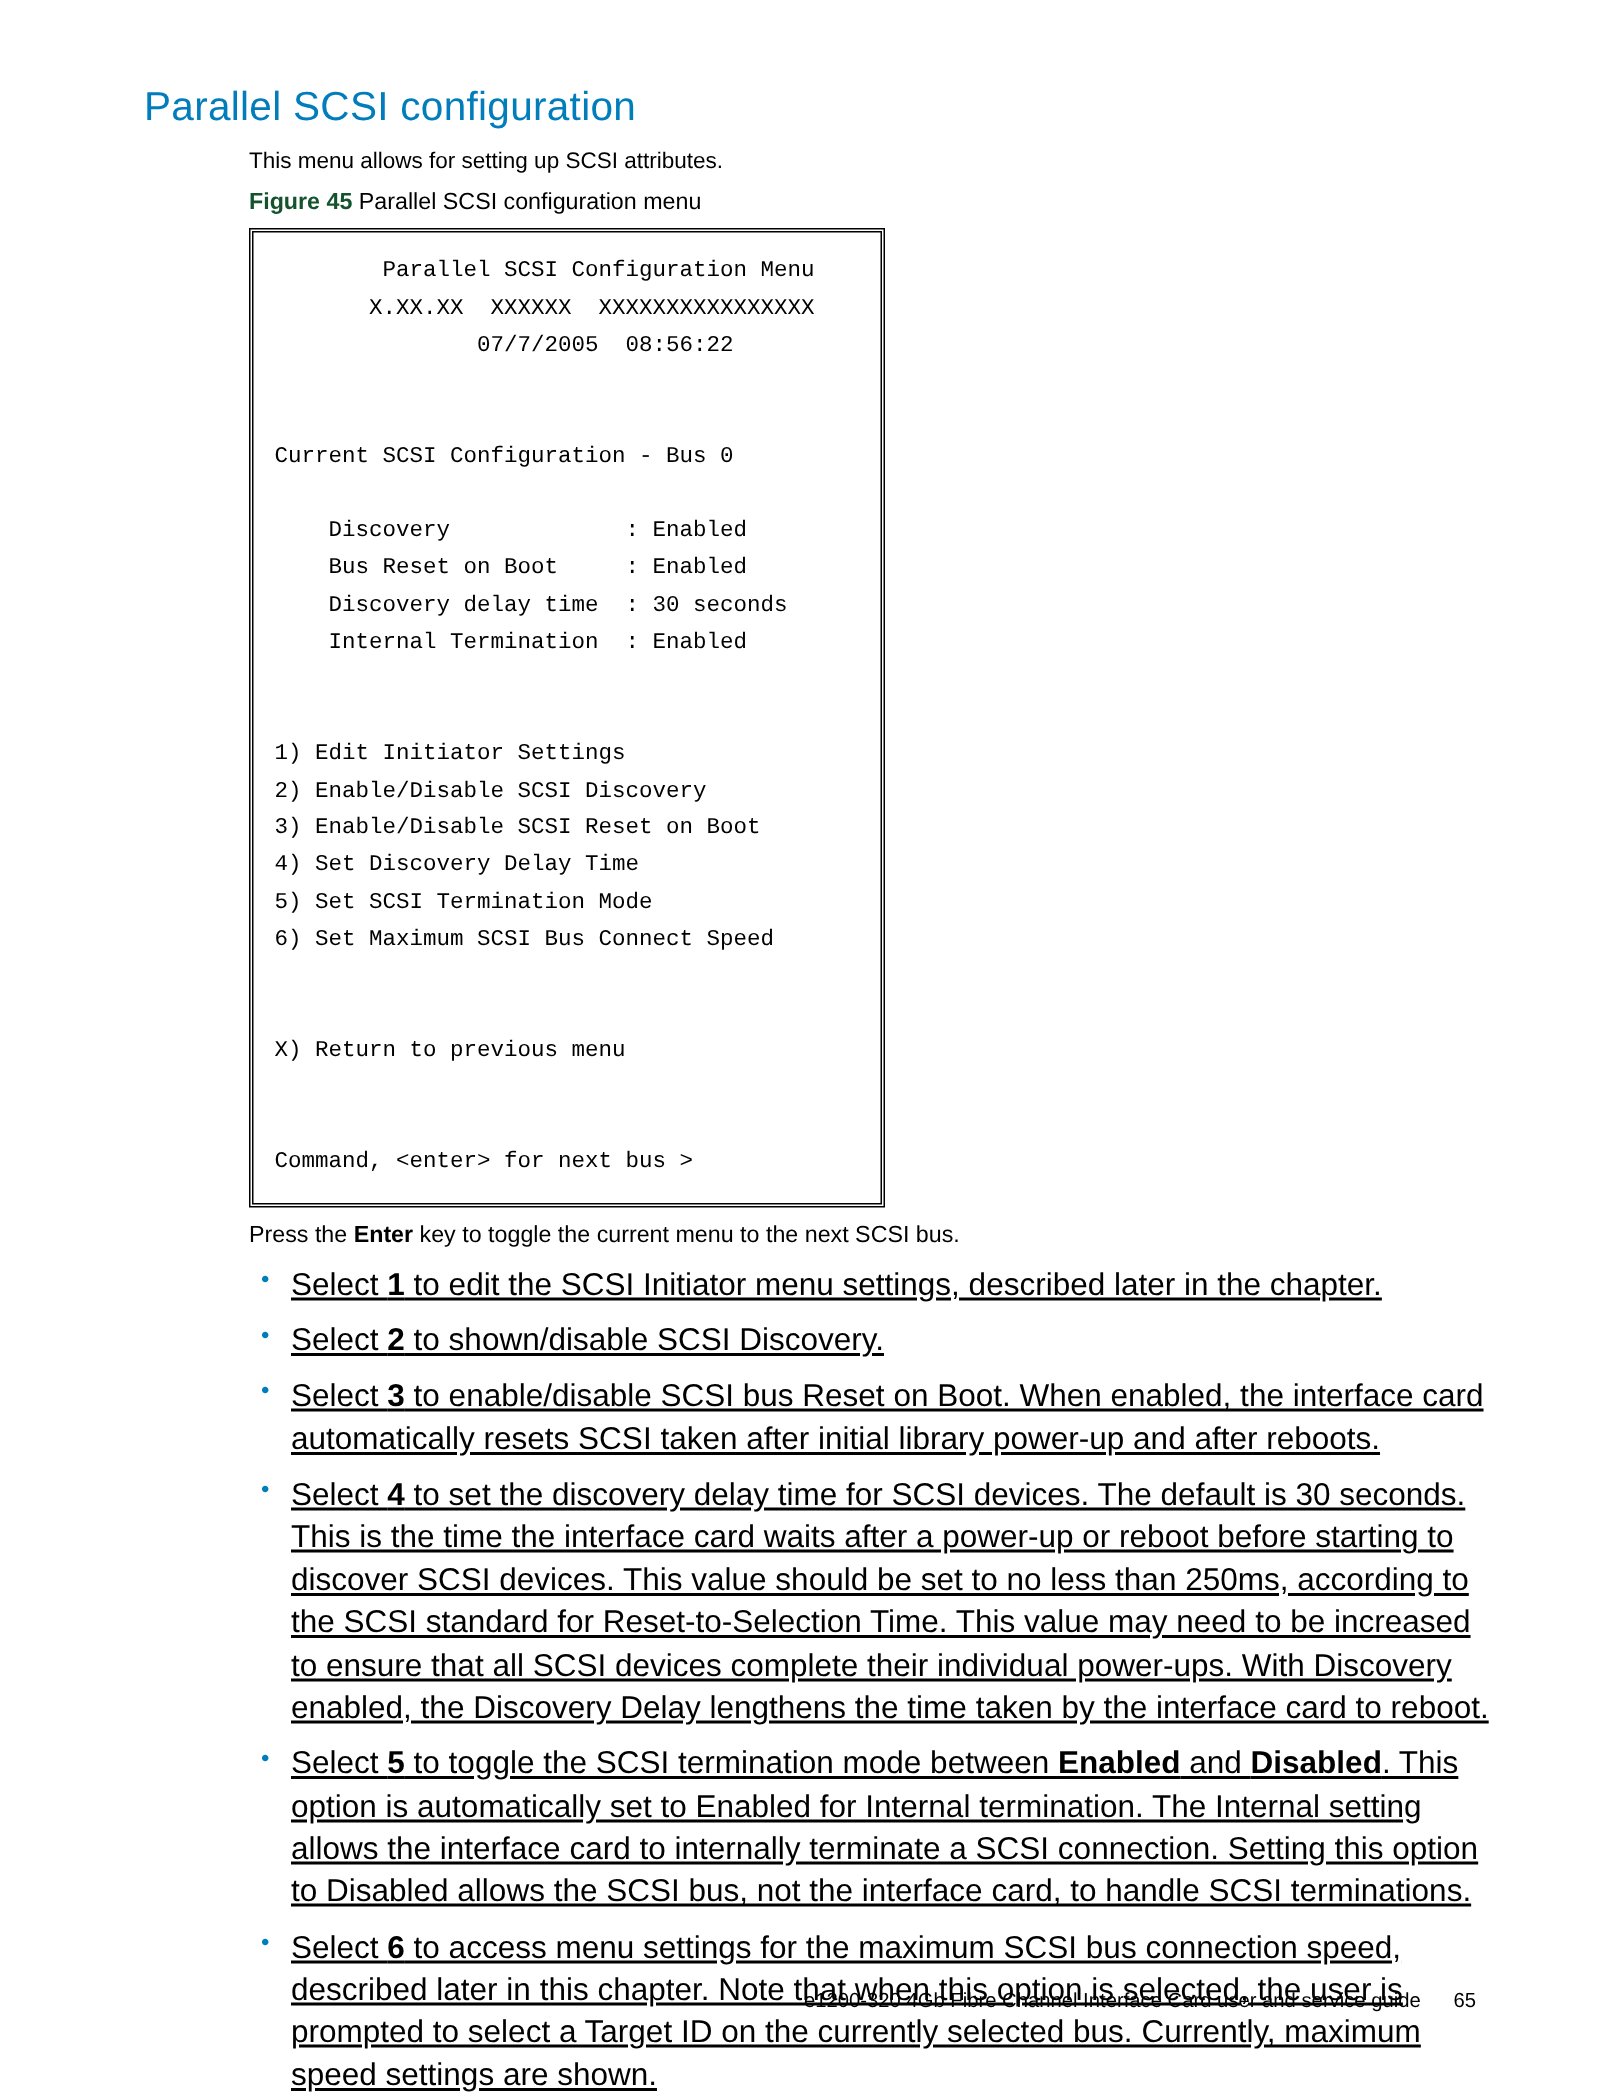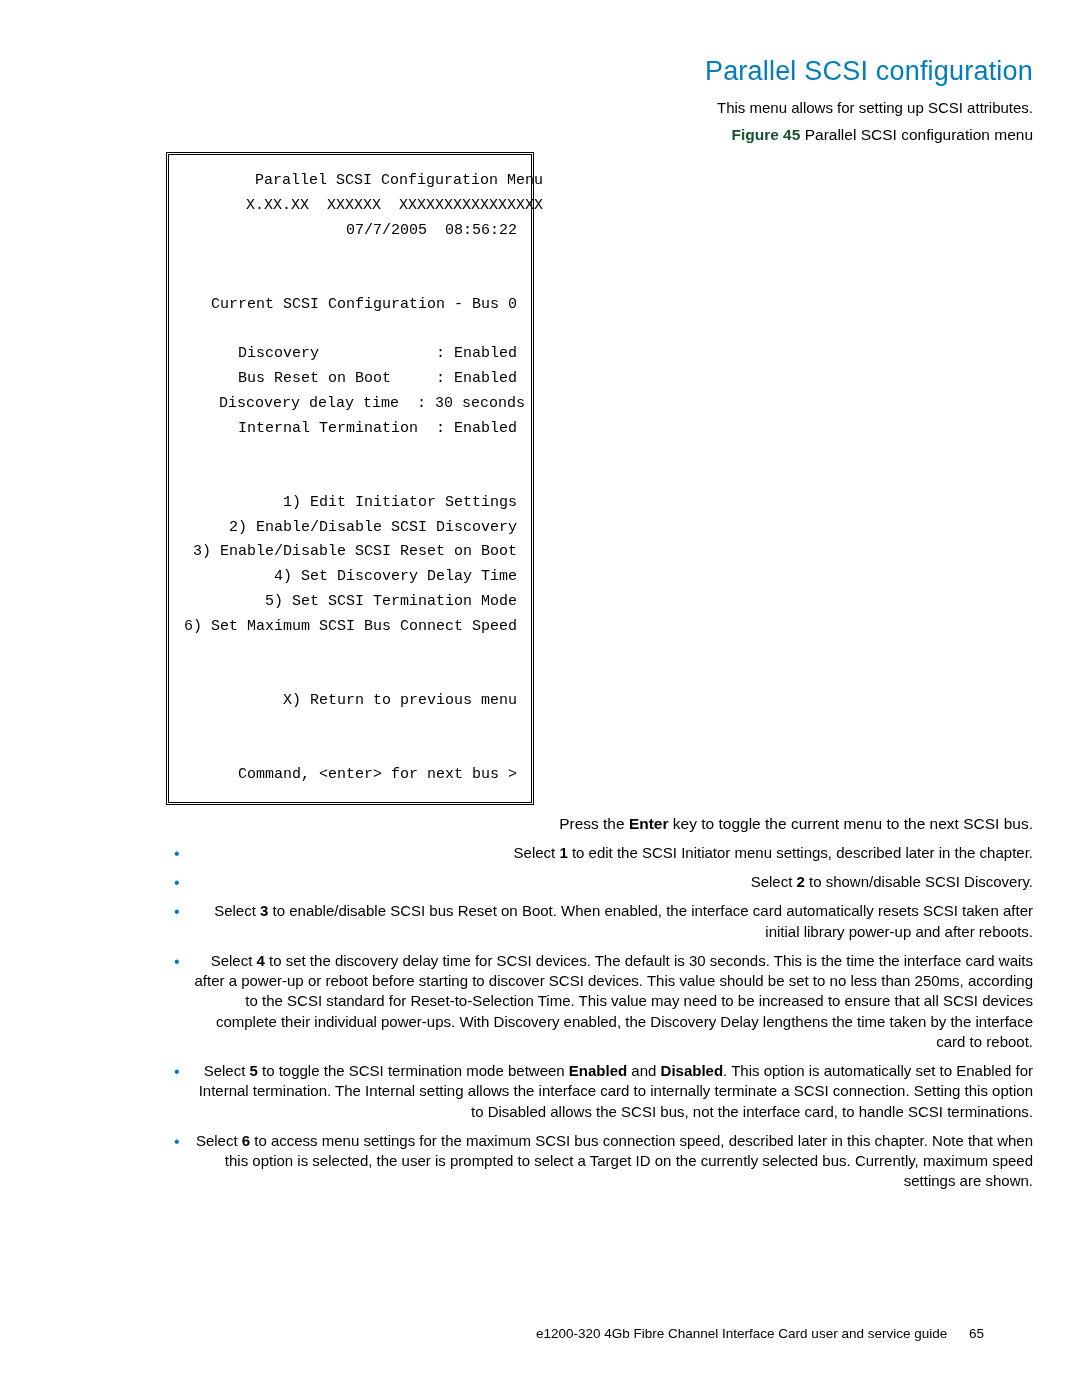--- a/index.html
+++ b/index.html
@@ -1,27 +1,27 @@
 <!DOCTYPE html>
 <html><head>
 <meta charset="utf-8">
 <style>
   * { box-sizing: border-box; margin: 0; padding: 0; }
   html, body { width: 1080px; height: 1397px; background: #fff; font-family: Arial, Helvetica, sans-serif; color: #000; }
-  .page { padding: 56px 47px 40px 96px; position: relative; height: 100%; text-align: right; }
+  .page { padding: 56px 84px 40px 96px; position: relative; height: 100%; }
   h1.section-title { color: #007dba; font-weight: 400; font-size: 27px; letter-spacing: 0.2px; margin-bottom: 12px; font-family: Arial, Helvetica, sans-serif; }
   .indent { margin-left: 70px; }
   p.intro { font-size: 15px; margin-bottom: 10px; font-family: Arial, Helvetica, sans-serif; font-weight: 300; }
   .figure-caption { font-size: 15.5px; margin-bottom: 8px; }
   .figure-caption .prefix { color: #14532d; font-weight: 700; }
   .figure-caption .caption-text { color: #000; font-weight: 300; }
-  .terminal-box { border: 3px double #000; padding: 14px 14px 14px 14px; font-family: "Courier New", Courier, monospace; font-size: 15px; line-height: 1.65; white-space: pre; width: 368px; margin-bottom: 10px; }
+  .terminal-box { border: 3px double #000; padding: 14px 14px 14px 14px; font-family: "Courier New", Courier, monospace; font-size: 15px; line-height: 1.65; white-space: pre; width: 424px; margin-bottom: 10px; }
   p.post-box { font-size: 15.5px; margin: 6px 0 10px 0; font-weight: 300; }
   ul.bullets { list-style: none; margin-top: 4px; }
-  ul.bullets li { position: relative; padding-left: 28px; margin-bottom: 9px; font-size: 15px; line-height: 1.35; font-weight: 300; }
+  ul.bullets li { position: relative; padding-left: 28px; margin-bottom: 9px; font-size: 21px; line-height: 1.35; font-weight: 300; text-decoration: underline; }
   ul.bullets li::before { content: "•"; position: absolute; left: 8px; top: 0; color: #007dba; font-size: 16px; }
   .b { font-weight: 700; }
   .footer { position: absolute; bottom: 56px; right: 96px; font-size: 13.5px; font-weight: 300; }
   .footer .pagenum { margin-left: 18px; }
 </style>
 </head>
 <body>
 
 <div class="page">
 

